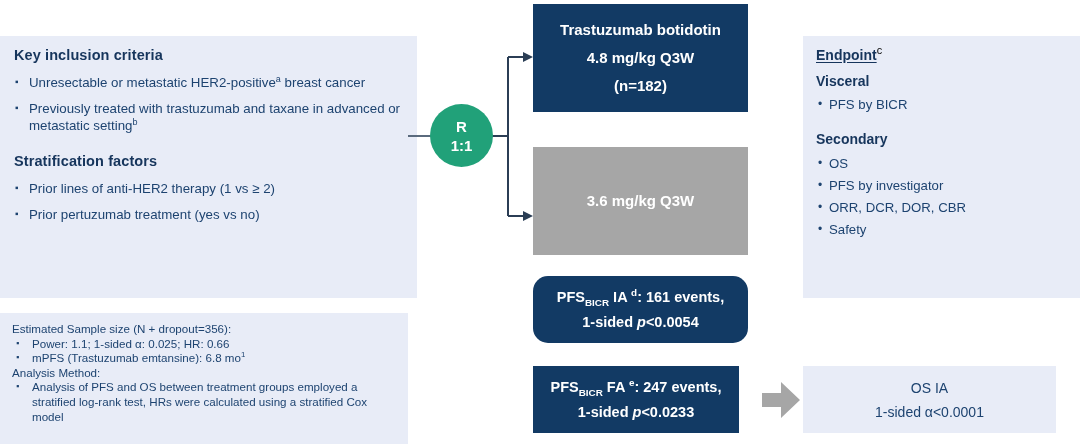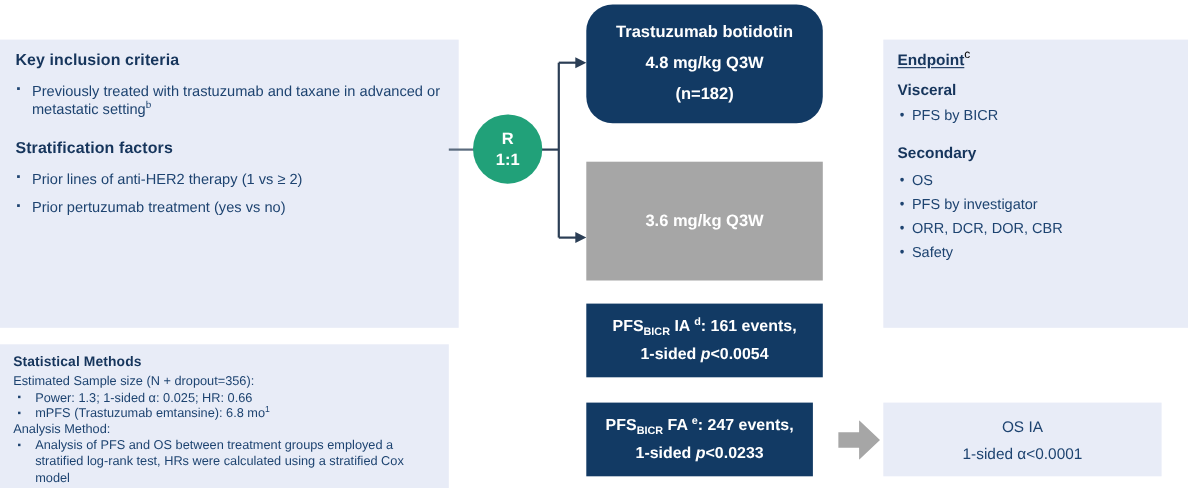--- a/index.html
+++ b/index.html
@@ -156,38 +156,38 @@
     justify-content: center;
     color: #ffffff;
     font-weight: bold;
     font-size: 15px;
     line-height: 28px;
     text-align: center;
   }
   .navy { background: #123a64; }
   .gray { background: #a6a6a6; }
 
-  #arm-a { left: 533px; top: 4px;   width: 215px; height: 108px; border-radius: 24px; }
+  #arm-a { left: 533px; top: 4px;   width: 215px; height: 108px; }
   #arm-b { left: 533px; top: 147px; width: 215px; height: 108px; gap: 40px; }
 
   .res-box {
     position: absolute;
     box-sizing: border-box;
     background: #123a64;
     color: #ffffff;
     font-weight: bold;
     font-size: 14.5px;
     line-height: 25px;
     text-align: center;
     display: flex;
     flex-direction: column;
     align-items: center;
     justify-content: center;
   }
-  #pfs-ia { left: 533px; top: 276px; width: 215px; height: 67px; }
+  #pfs-ia { left: 533px; top: 276px; width: 215px; height: 67px; border-radius: 15px; }
   #pfs-fa { left: 533px; top: 366px; width: 206px; height: 67px; align-items: center; }
 
   #os-ia {
     position: absolute;
     left: 803px; top: 366px; width: 253px; height: 67px;
     background: #e8ecf7;
     color: #1d4370;
     font-size: 14px;
     line-height: 24px;
     text-align: center;
@@ -227,34 +227,34 @@
   }
 </style>
 </head>
 <body>
 
 <div id="canvas">
 
   <div class="panel" id="criteria-panel">
     <span class="panel-title">Key inclusion criteria</span>
     <ul class="bullet-list">
+      <li>Unresectable or metastatic HER2-positive<sup>a</sup> breast cancer</li>
       <li>Previously treated with trastuzumab and taxane in advanced or metastatic setting<sup>b</sup></li>
     </ul>
     <span class="panel-title" id="strat-title">Stratification factors</span>
     <ul class="bullet-list">
       <li>Prior lines of anti-HER2 therapy (1 vs ≥ 2)</li>
       <li>Prior pertuzumab treatment (yes vs no)</li>
     </ul>
   </div>
 
   <div class="panel" id="stats-panel">
-    <span class="panel-title">Statistical Methods</span>
     <div class="stats-line">Estimated Sample size (N + dropout=356):</div>
     <ul class="stats-bullets">
-      <li>Power: 1.3; 1-sided α: 0.025; HR: 0.66</li>
+      <li>Power: 1.1; 1-sided α: 0.025; HR: 0.66</li>
       <li>mPFS (Trastuzumab emtansine): 6.8 mo<sup>1</sup></li>
     </ul>
     <div class="stats-line">Analysis Method:</div>
     <ul class="stats-bullets">
       <li>Analysis of PFS and OS between treatment groups employed a stratified log-rank test, HRs were calculated using a stratified Cox model</li>
     </ul>
   </div>
 
   <svg id="connectors">
 

